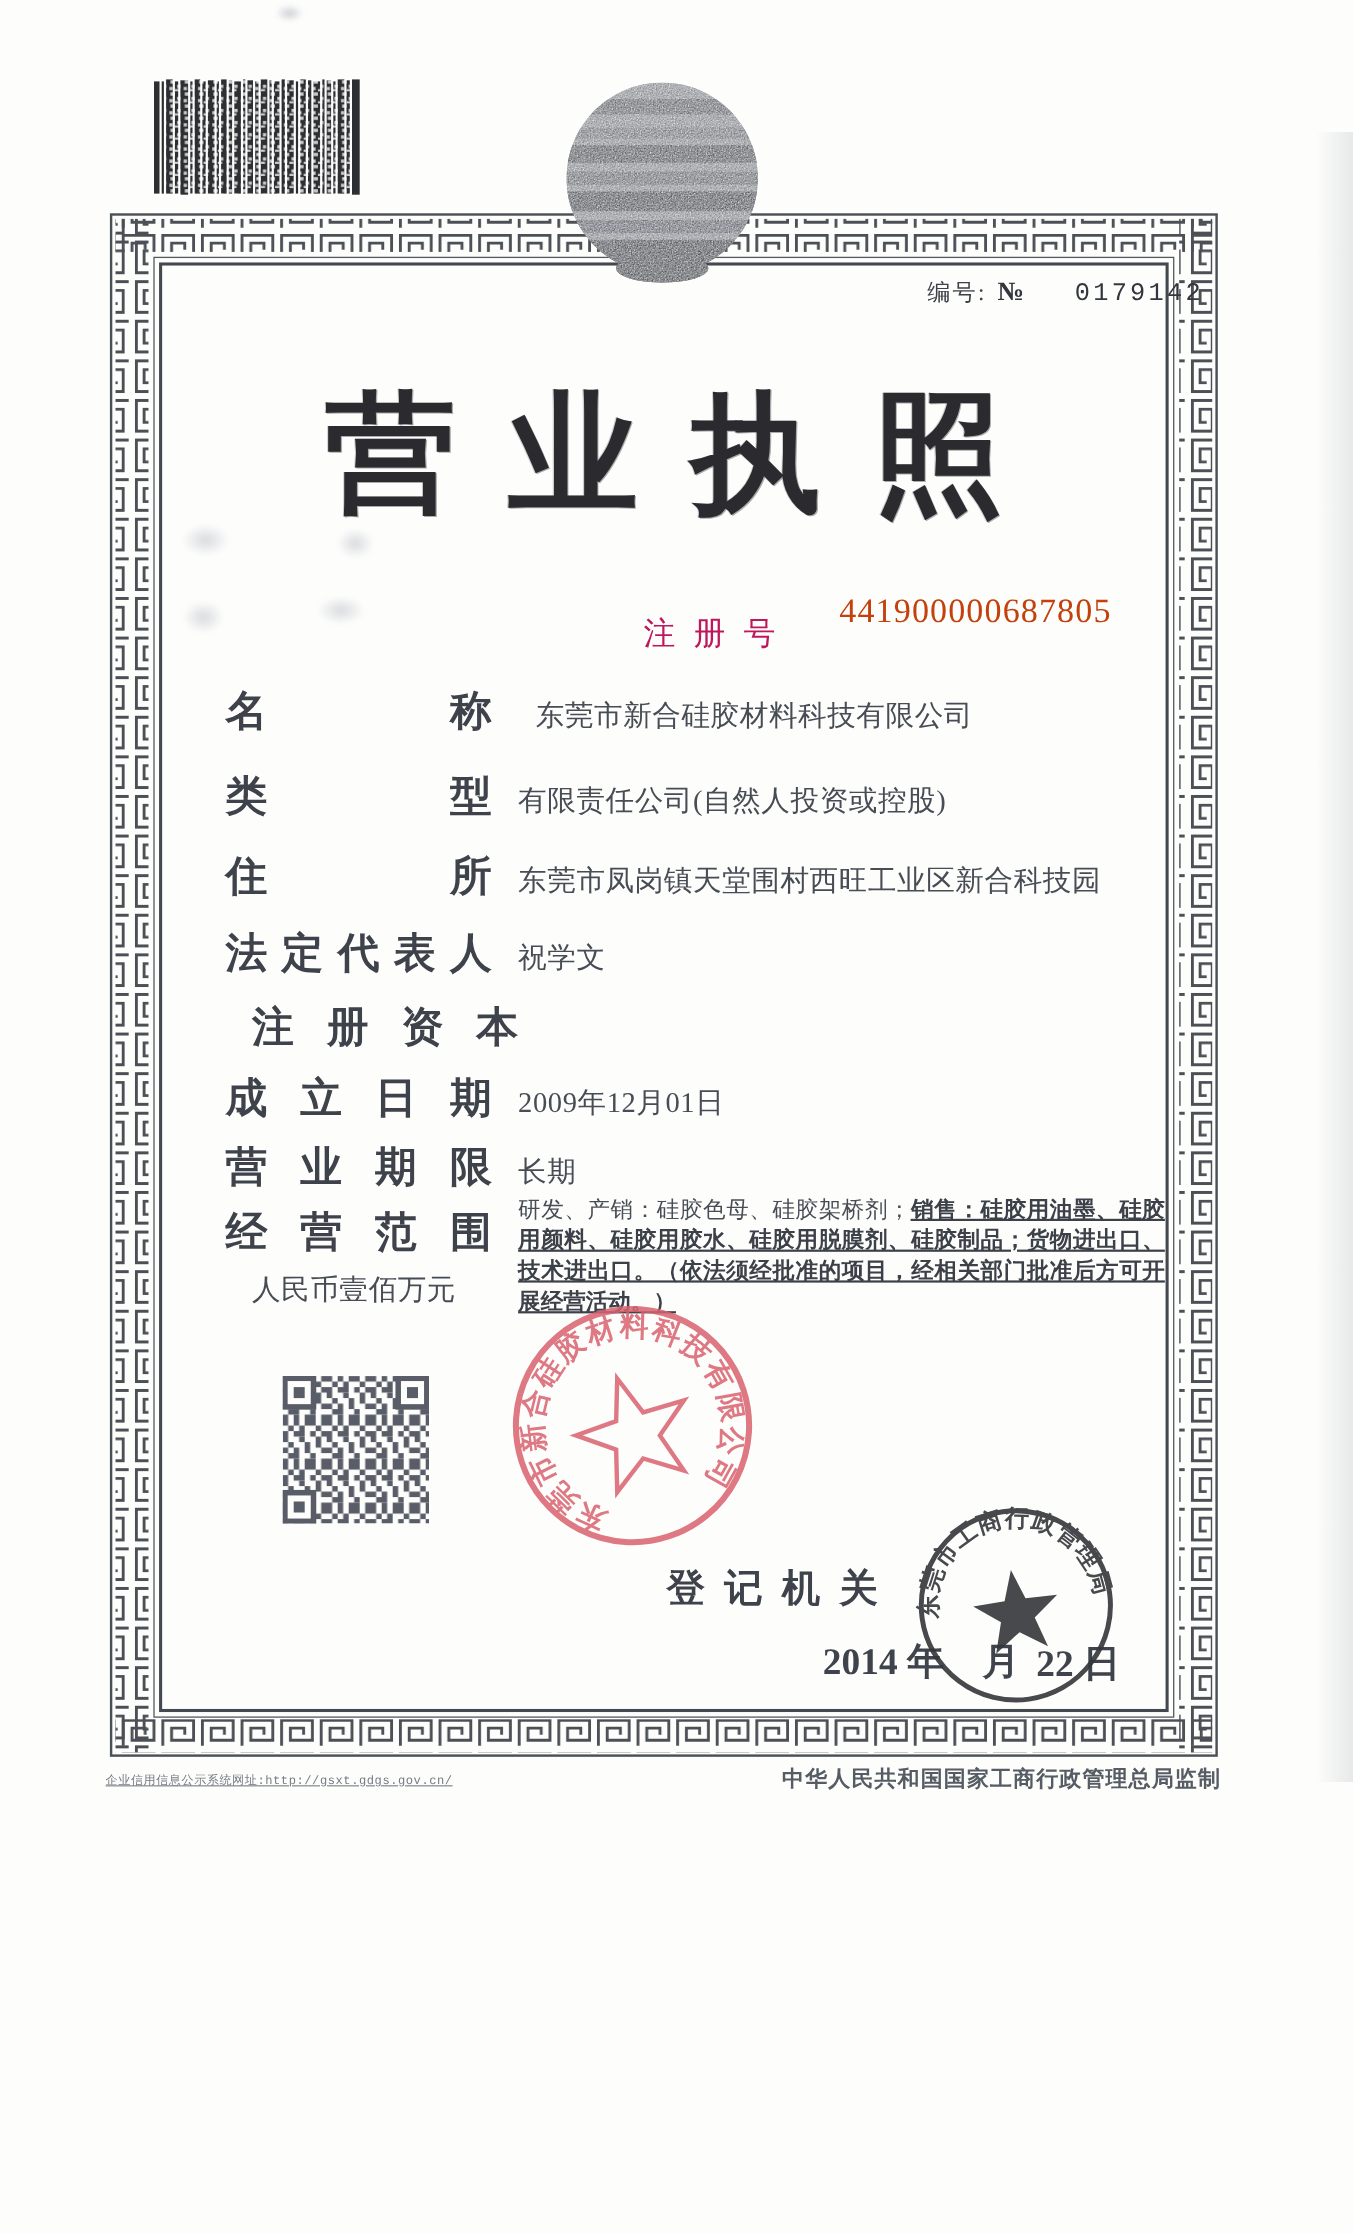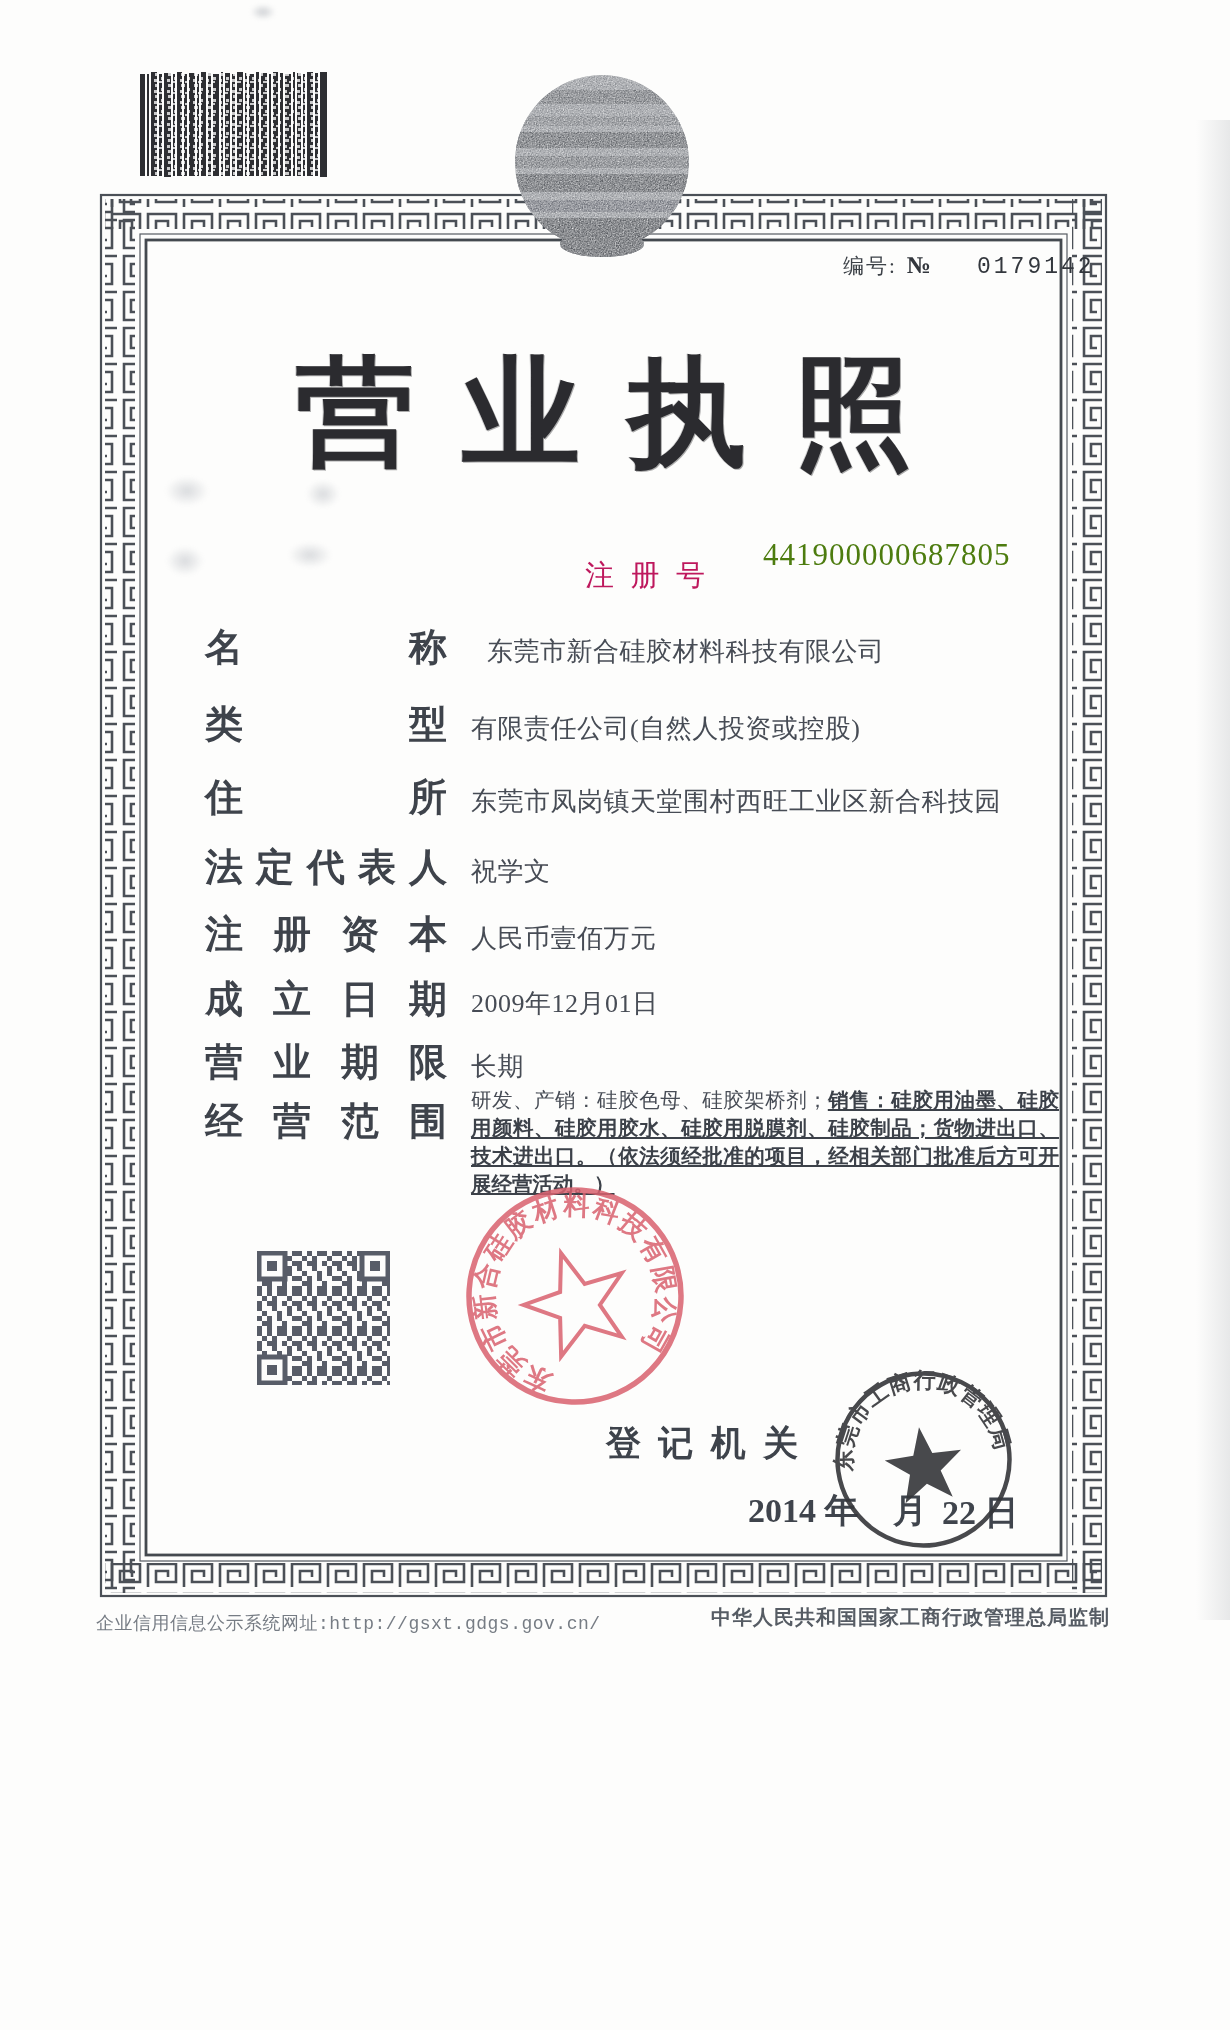--- a/index.html
+++ b/index.html
@@ -19,40 +19,40 @@
   .serial-mark{font-size:24px;font-weight:bold;color:#33373d;}
   .serial-num{font-family:"Liberation Mono","DejaVu Sans Mono",monospace;font-size:23px;color:#33373d;letter-spacing:3px;margin-left:36px;}
   
   .title{left:296px;top:342px;width:616px;font-size:118px;line-height:1.2;
     font-weight:900;color:#2b2b2f;text-align:justify;text-align-last:justify;
     font-family:"DejaVu Sans","Liberation Sans",sans-serif;
     text-shadow:1px 1px 0 rgba(70,70,74,.45), -1px 0 0 rgba(70,70,74,.25);}
   
   .regno-label{left:585px;top:556px;width:120px;font-size:29px;color:#be185d;
     text-align:justify;text-align-last:justify;font-weight:400;}
-  .regno-value{left:763px;top:537px;font-size:31px;color:#4d7c0f;letter-spacing:1px;}
+  .regno-value{left:763px;top:537px;font-size:31px;color:#c2410c;letter-spacing:1px;}
   
   .row{left:205px;display:flex;align-items:baseline;}
   .row .lbl{width:242px;font-size:38px;font-weight:600;color:#3e434b;
     text-align:justify;text-align-last:justify;flex:0 0 242px;line-height:1.15;}
   .row .val{margin-left:24px;font-size:26px;color:#474c55;white-space:nowrap;letter-spacing:.5px;}
   .r1{top:626px;gap:16px;} .r2{top:703px;} .r3{top:776px;} .r4{top:846px;}
-  .r5{top:913px;} .r6{top:978px;} .r7{top:1041px;} .r8{top:1086px;align-items:flex-start;}
+  .r5{top:913px;flex-direction:column;} .r6{top:978px;} .r7{top:1041px;} .r8{top:1086px;align-items:flex-start;}
   .r8 .lbl{margin-top:14px;}
   .scope{margin-left:24px;width:588px;font-size:20.5px;line-height:28px;
     color:#474c55;white-space:normal;text-align:justify;}
   .scope b{color:#3c4149;text-decoration:underline;}
   
   .registrar{left:606px;top:1420px;width:192px;font-size:35px;font-weight:600;color:#3e434b;
     text-align:justify;text-align-last:justify;}
   .date-part{font-size:34px;font-weight:600;color:#3f444c;white-space:nowrap;}
   .d1{left:748px;top:1488px;} .d2{left:893px;top:1488px;} .d3{left:942px;top:1490px;}
   
-  .footer-left{left:96px;top:1611px;font-size:18px;color:#767c84;letter-spacing:.5px;
-    font-family:"Liberation Mono","DejaVu Sans Mono",monospace;}
+  .footer-left{left:96px;top:1611px;font-size:11px;color:#767c84;letter-spacing:.5px;
+    font-family:"Liberation Mono","DejaVu Sans Mono",monospace;text-decoration:underline;}
   .footer-right{left:711px;top:1604px;font-size:20px;color:#565c64;letter-spacing:1px;font-weight:600;}
   
   .smudge{border-radius:50%;filter:blur(2px);opacity:.45;
     background:radial-gradient(ellipse at center,#aeb2b9 0%,rgba(174,178,185,0) 70%);}
   .sm1{left:165px;top:476px;width:44px;height:30px;}
   .sm2{left:306px;top:480px;width:34px;height:28px;}
   .sm3{left:166px;top:546px;width:38px;height:30px;}
   .sm4{left:288px;top:542px;width:44px;height:26px;}
   .sm5{left:250px;top:4px;width:26px;height:16px;opacity:.6;}
 </style>

